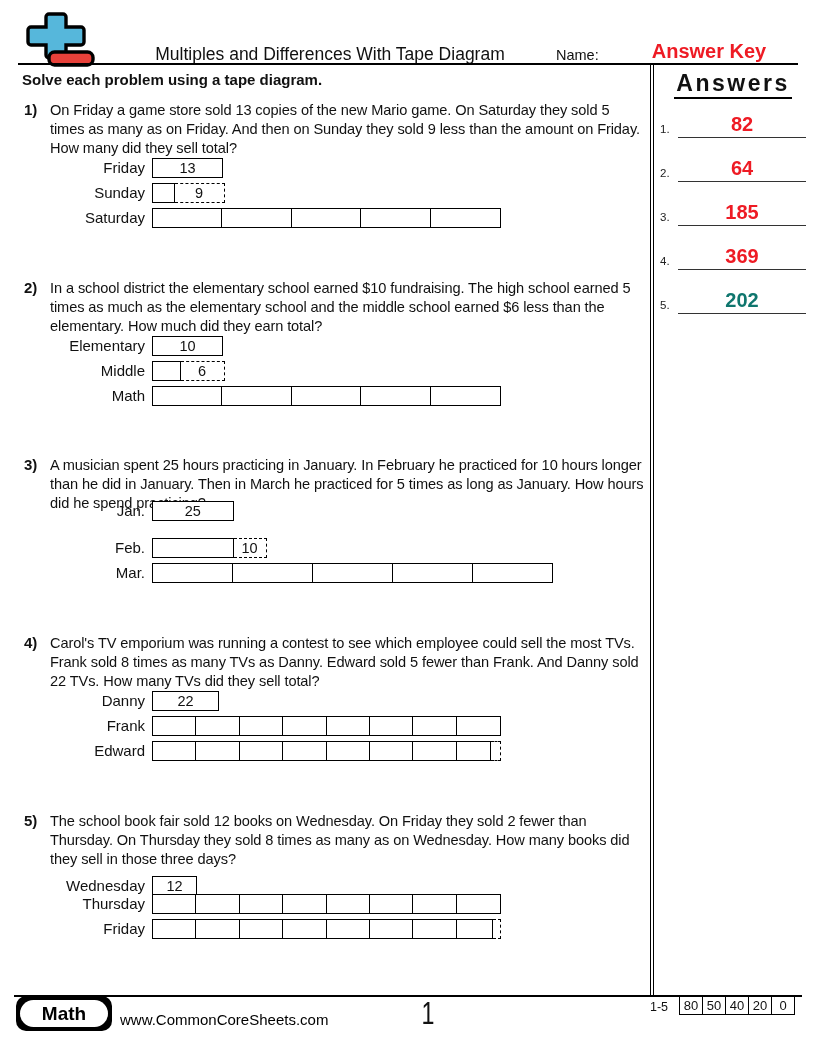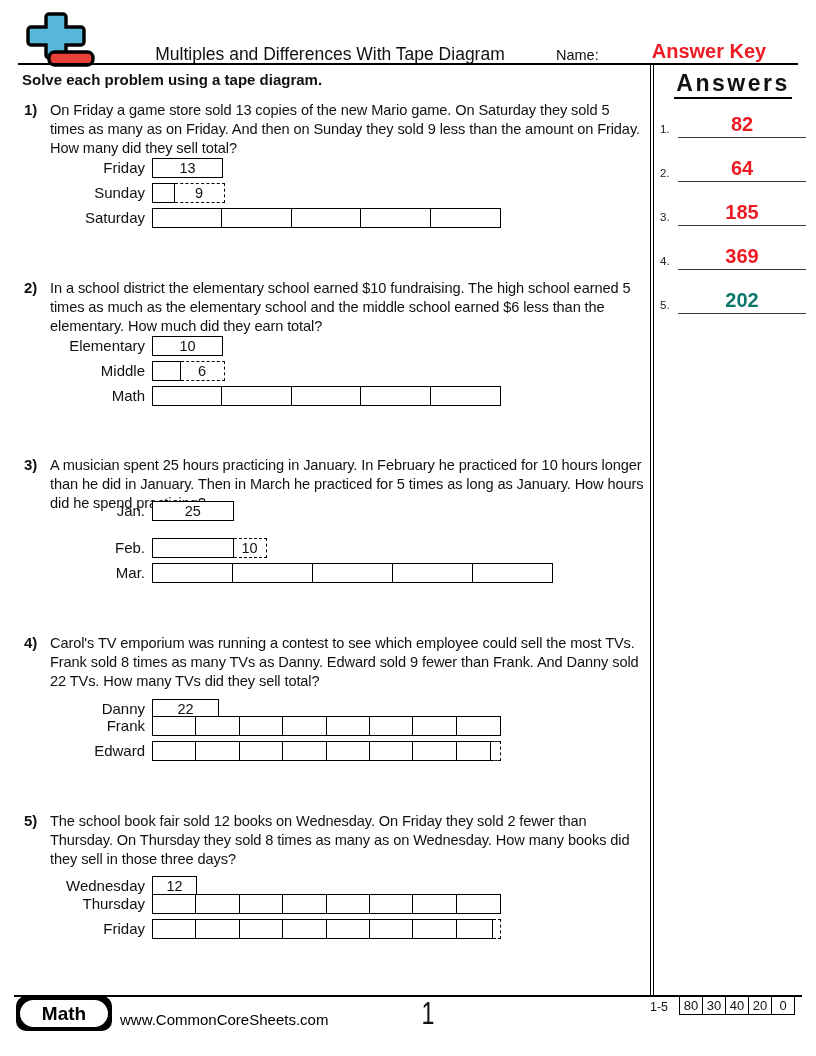--- a/index.html
+++ b/index.html
@@ -169,22 +169,22 @@
             <div class="cell" style="width: 81.5px;"></div>
             <div class="cell merge" style="width: 81.5px;"></div>
             <div class="cell merge" style="width: 81.5px;"></div>
             <div class="cell merge" style="width: 81.5px;"></div>
             <div class="cell merge" style="width: 81.5px;"></div>
           </div>
         </div>
       </div>
       <div class="problem" style="top: 633px;">
         <div class="pnum">4)</div>
-        <div class="ptext">Carol's TV emporium was running a contest to see which employee could sell the most TVs. Frank sold 8 times as many TVs as Danny. Edward sold 9 fewer than Frank. And Danny sold 22 TVs. How many TVs did they sell total?</div>
-        <div class="tape-row" style="top: 58px; margin-top: 8px;">
+        <div class="ptext">Carol's TV emporium was running a contest to see which employee could sell the most TVs. Frank sold 8 times as many TVs as Danny. Edward sold 5 fewer than Frank. And Danny sold 22 TVs. How many TVs did they sell total?</div>
+        <div class="tape-row" style="top: 58px;">
           <div class="tape-label">Danny</div>
           <div class="cells">
             <div class="cell" style="width: 67px;">22</div>
           </div>
         </div>
         <div class="tape-row" style="top: 83px;">
           <div class="tape-label">Frank</div>
           <div class="cells">
             <div class="cell" style="width: 45px;"></div>
             <div class="cell merge" style="width: 45px;"></div>
@@ -252,19 +252,19 @@
 
   <div class="footer-line"></div>
   <div class="math-badge">
     <div class="math-badge-inner">Math</div>
   </div>
   <div class="website">www.CommonCoreSheets.com</div>
   <div class="page-num">1</div>
   <div class="score-range">1-5</div>
   <div class="score-table" id="score-table">
       <div class="score-cell">80</div>
-      <div class="score-cell">30</div>
+      <div class="score-cell">50</div>
       <div class="score-cell">40</div>
       <div class="score-cell">20</div>
       <div class="score-cell">0</div>
     </div>
 
 </div>
 
 </body></html>

